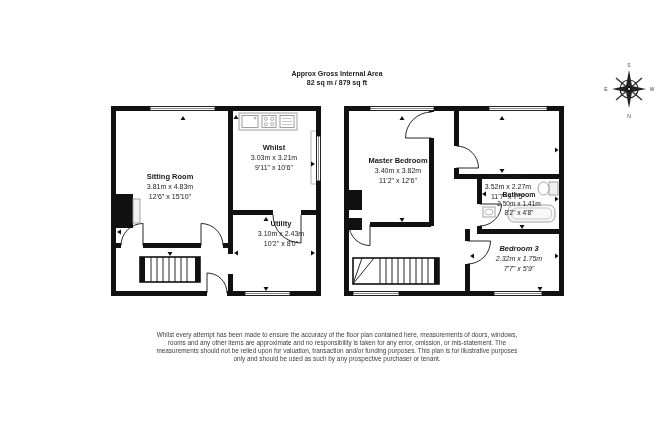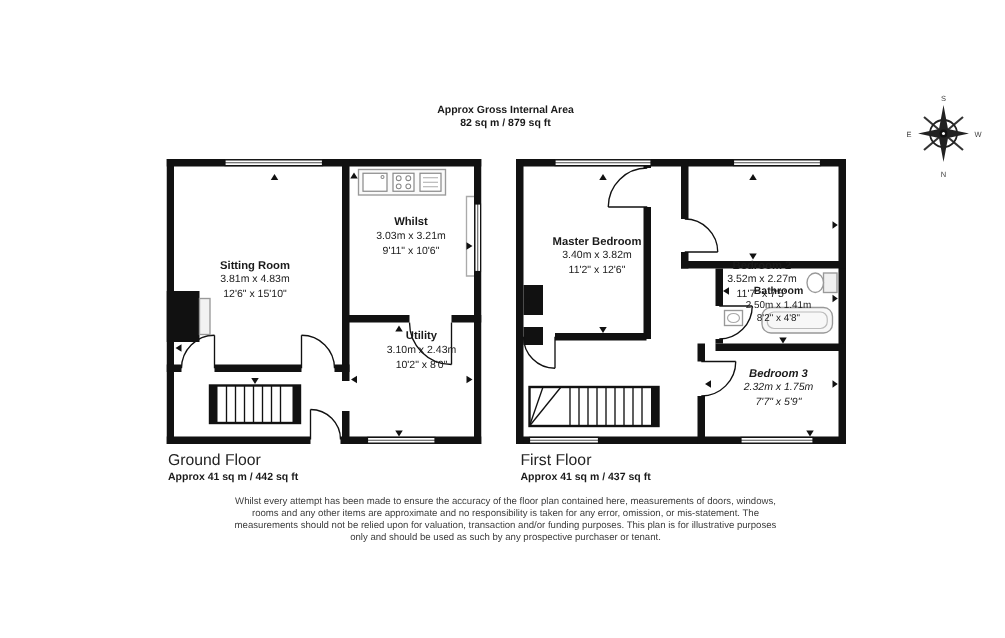--- a/index.html
+++ b/index.html
@@ -238,24 +238,16 @@
     <div class="room-name">Bathroom</div>
     <div class="room-dim">2.50m x 1.41m</div>
     <div class="room-dim">8'2" x 4'8"</div>
   </div>
   <div class="abs room-label center-x" style="left:519px;top:244px;font-style:italic;">
     <div class="room-name">Bedroom 3</div>
     <div class="room-dim">2.32m x 1.75m</div>
     <div class="room-dim">7'7" x 5'9"</div>
   </div>
 
-  <div class="abs floor-label" style="left:112px;top:301px;">
-    <div class="floor-name">Ground Floor</div>
-    <div class="floor-area">Approx 41 sq m / 442 sq ft</div>
-  </div>
-  <div class="abs floor-label" style="left:347px;top:301px;">
-    <div class="floor-name">First Floor</div>
-    <div class="floor-area">Approx 41 sq m / 437 sq ft</div>
-  </div>
 
   <div class="abs disclaimer">Whilst every attempt has been made to ensure the accuracy of the floor plan contained here, measurements of doors, windows, rooms and any other items are approximate and no responsibility is taken for any error, omission, or mis-statement. The measurements should not be relied upon for valuation, transaction and/or funding purposes. This plan is for illustrative purposes only and should be used as such by any prospective purchaser or tenant.</div>
 
 </div>
 
 </body></html>

